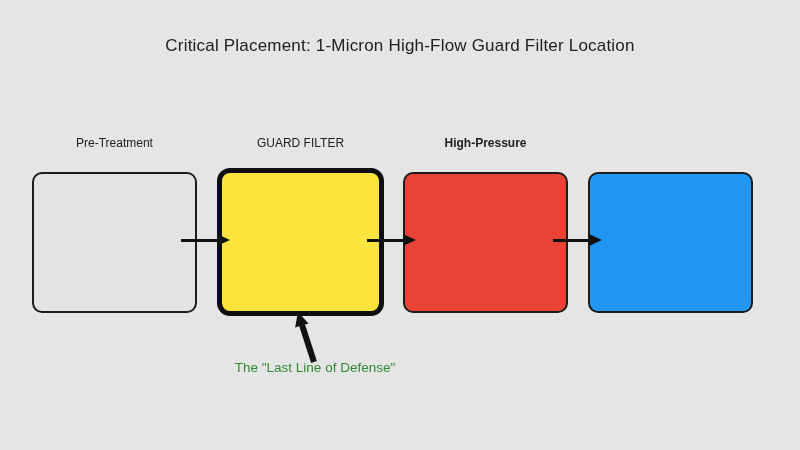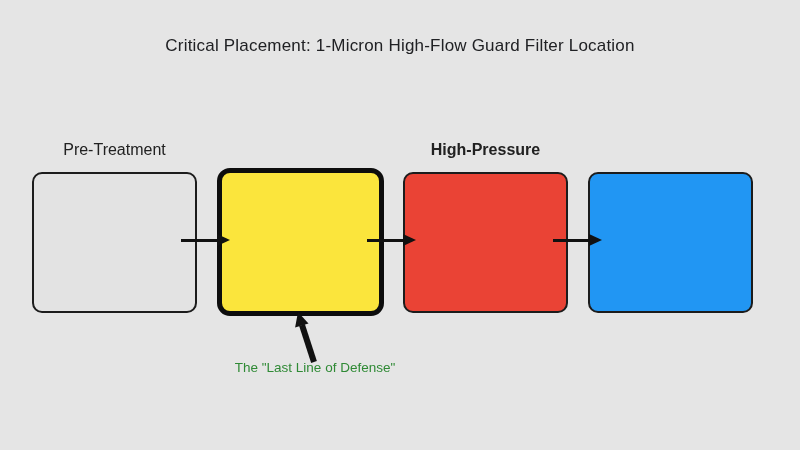--- a/index.html
+++ b/index.html
@@ -5,22 +5,22 @@
   html,body{margin:0;padding:0;background:#ffffff;}
   .canvas{
     position:relative;width:800px;height:450px;background:#e5e5e5;overflow:hidden;
     font-family:"Liberation Sans", sans-serif;color:#212121;padding-left:11px;
   }
   .title{
     position:absolute;left:0;top:36px;width:800px;text-align:center;
     font-size:17px;font-weight:500;letter-spacing:.2px;color:#202124;
   }
   .stage-label{
-    position:absolute;top:142px;height:32px;text-align:center;
-    font-size:16px;line-height:15px;color:#212121;
+    position:absolute;top:136px;height:32px;text-align:center;
+    font-size:12px;line-height:15px;color:#212121;
   }
   .box{
     position:absolute;top:172px;height:141px;width:165px;
     box-sizing:border-box;border:2px solid #1c1c1c;border-radius:10px;
   }
   .box.emphasized{
     top:168px;height:148px;width:167px;border:5px solid #0d0d0d;border-radius:13px;
   }
   .flow-arrow{
     position:absolute;top:239px;height:0;width:36px;border-top:3px solid #111111;
@@ -39,20 +39,21 @@
 <body>
 
 <div class="canvas">
 
   <div class="title">Critical Placement: 1-Micron High-Flow Guard Filter Location</div>
 
   <div class="stage-label" style="left:32px;width:165px;">
     <div>Pre-Treatment</div>
   </div>
   <div class="stage-label" style="left:217px;width:167px;">
+    <div>GUARD FILTER</div>
   </div>
   <div class="stage-label" style="left:403px;width:165px;font-weight:bold;">
     <div>High-Pressure</div>
   </div>
 
   <div class="box" style="left: 32px; background: rgb(227, 227, 227);"></div>
   <div class="box emphasized" style="left: 217px; background: rgb(251, 229, 60);"></div>
   <div class="box" style="left: 403px; background: rgb(234, 67, 53);"></div>
   <div class="box" style="left: 588px; background: rgb(33, 150, 243);"></div>
 

